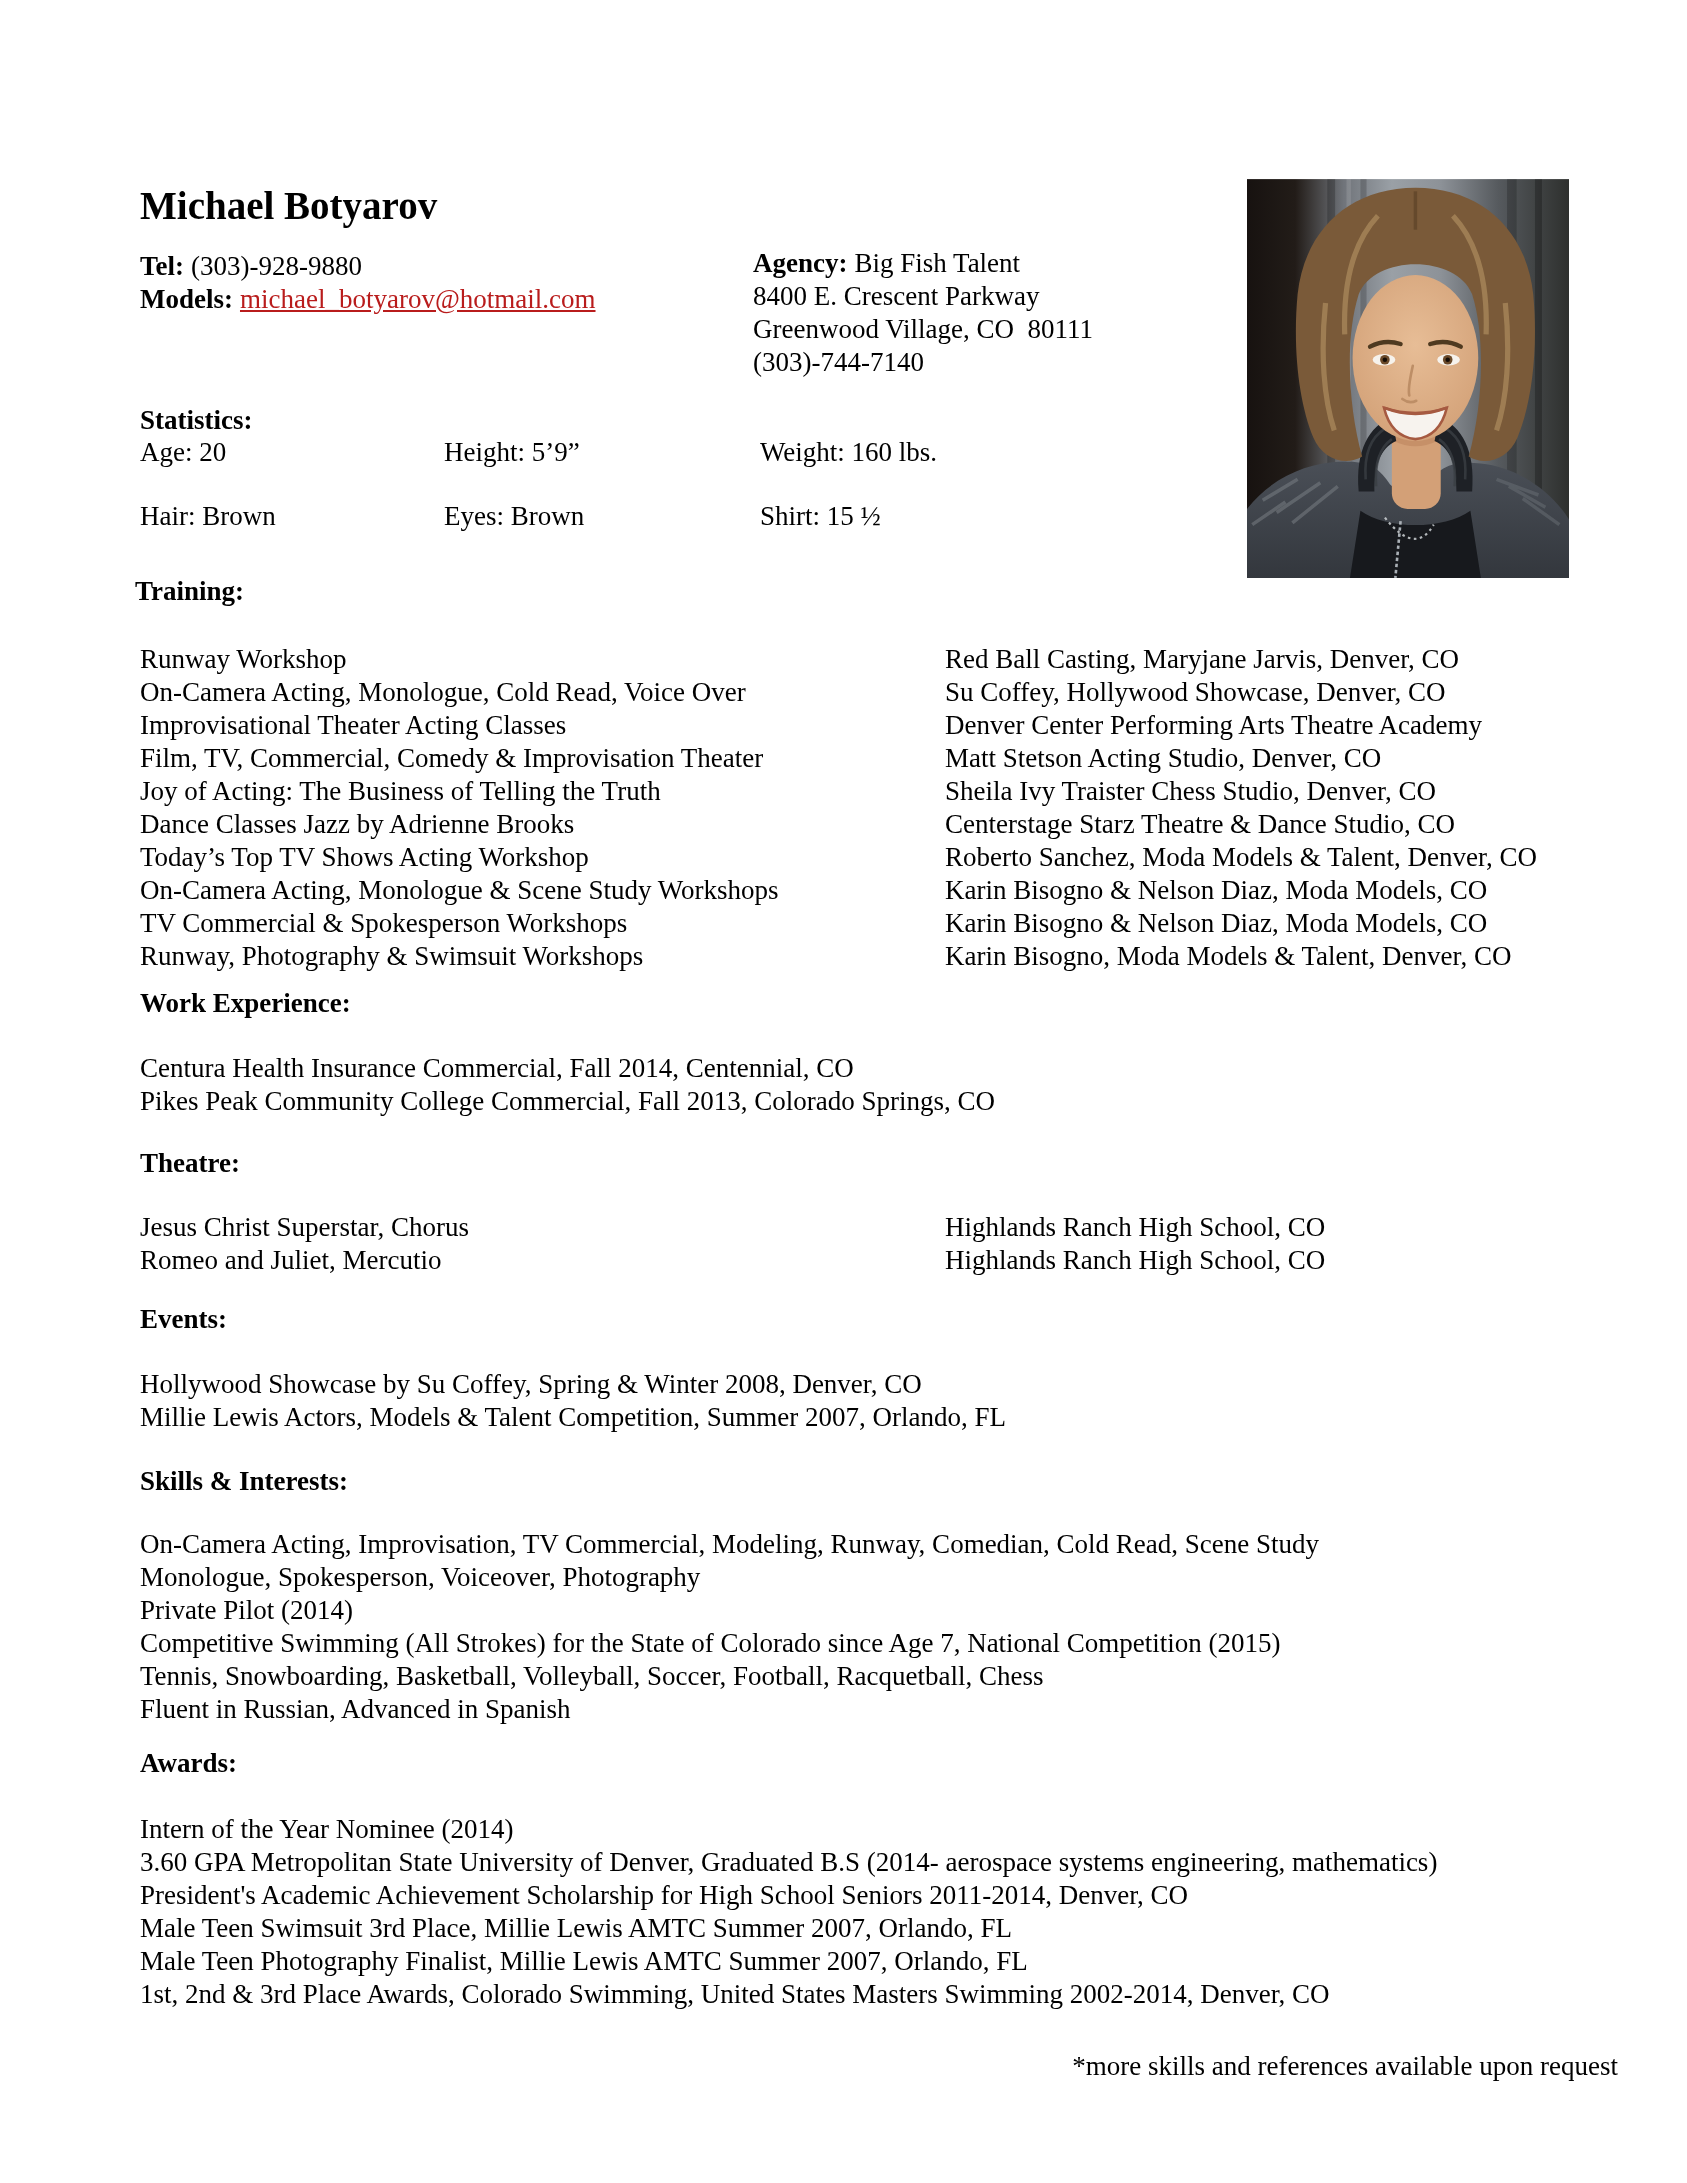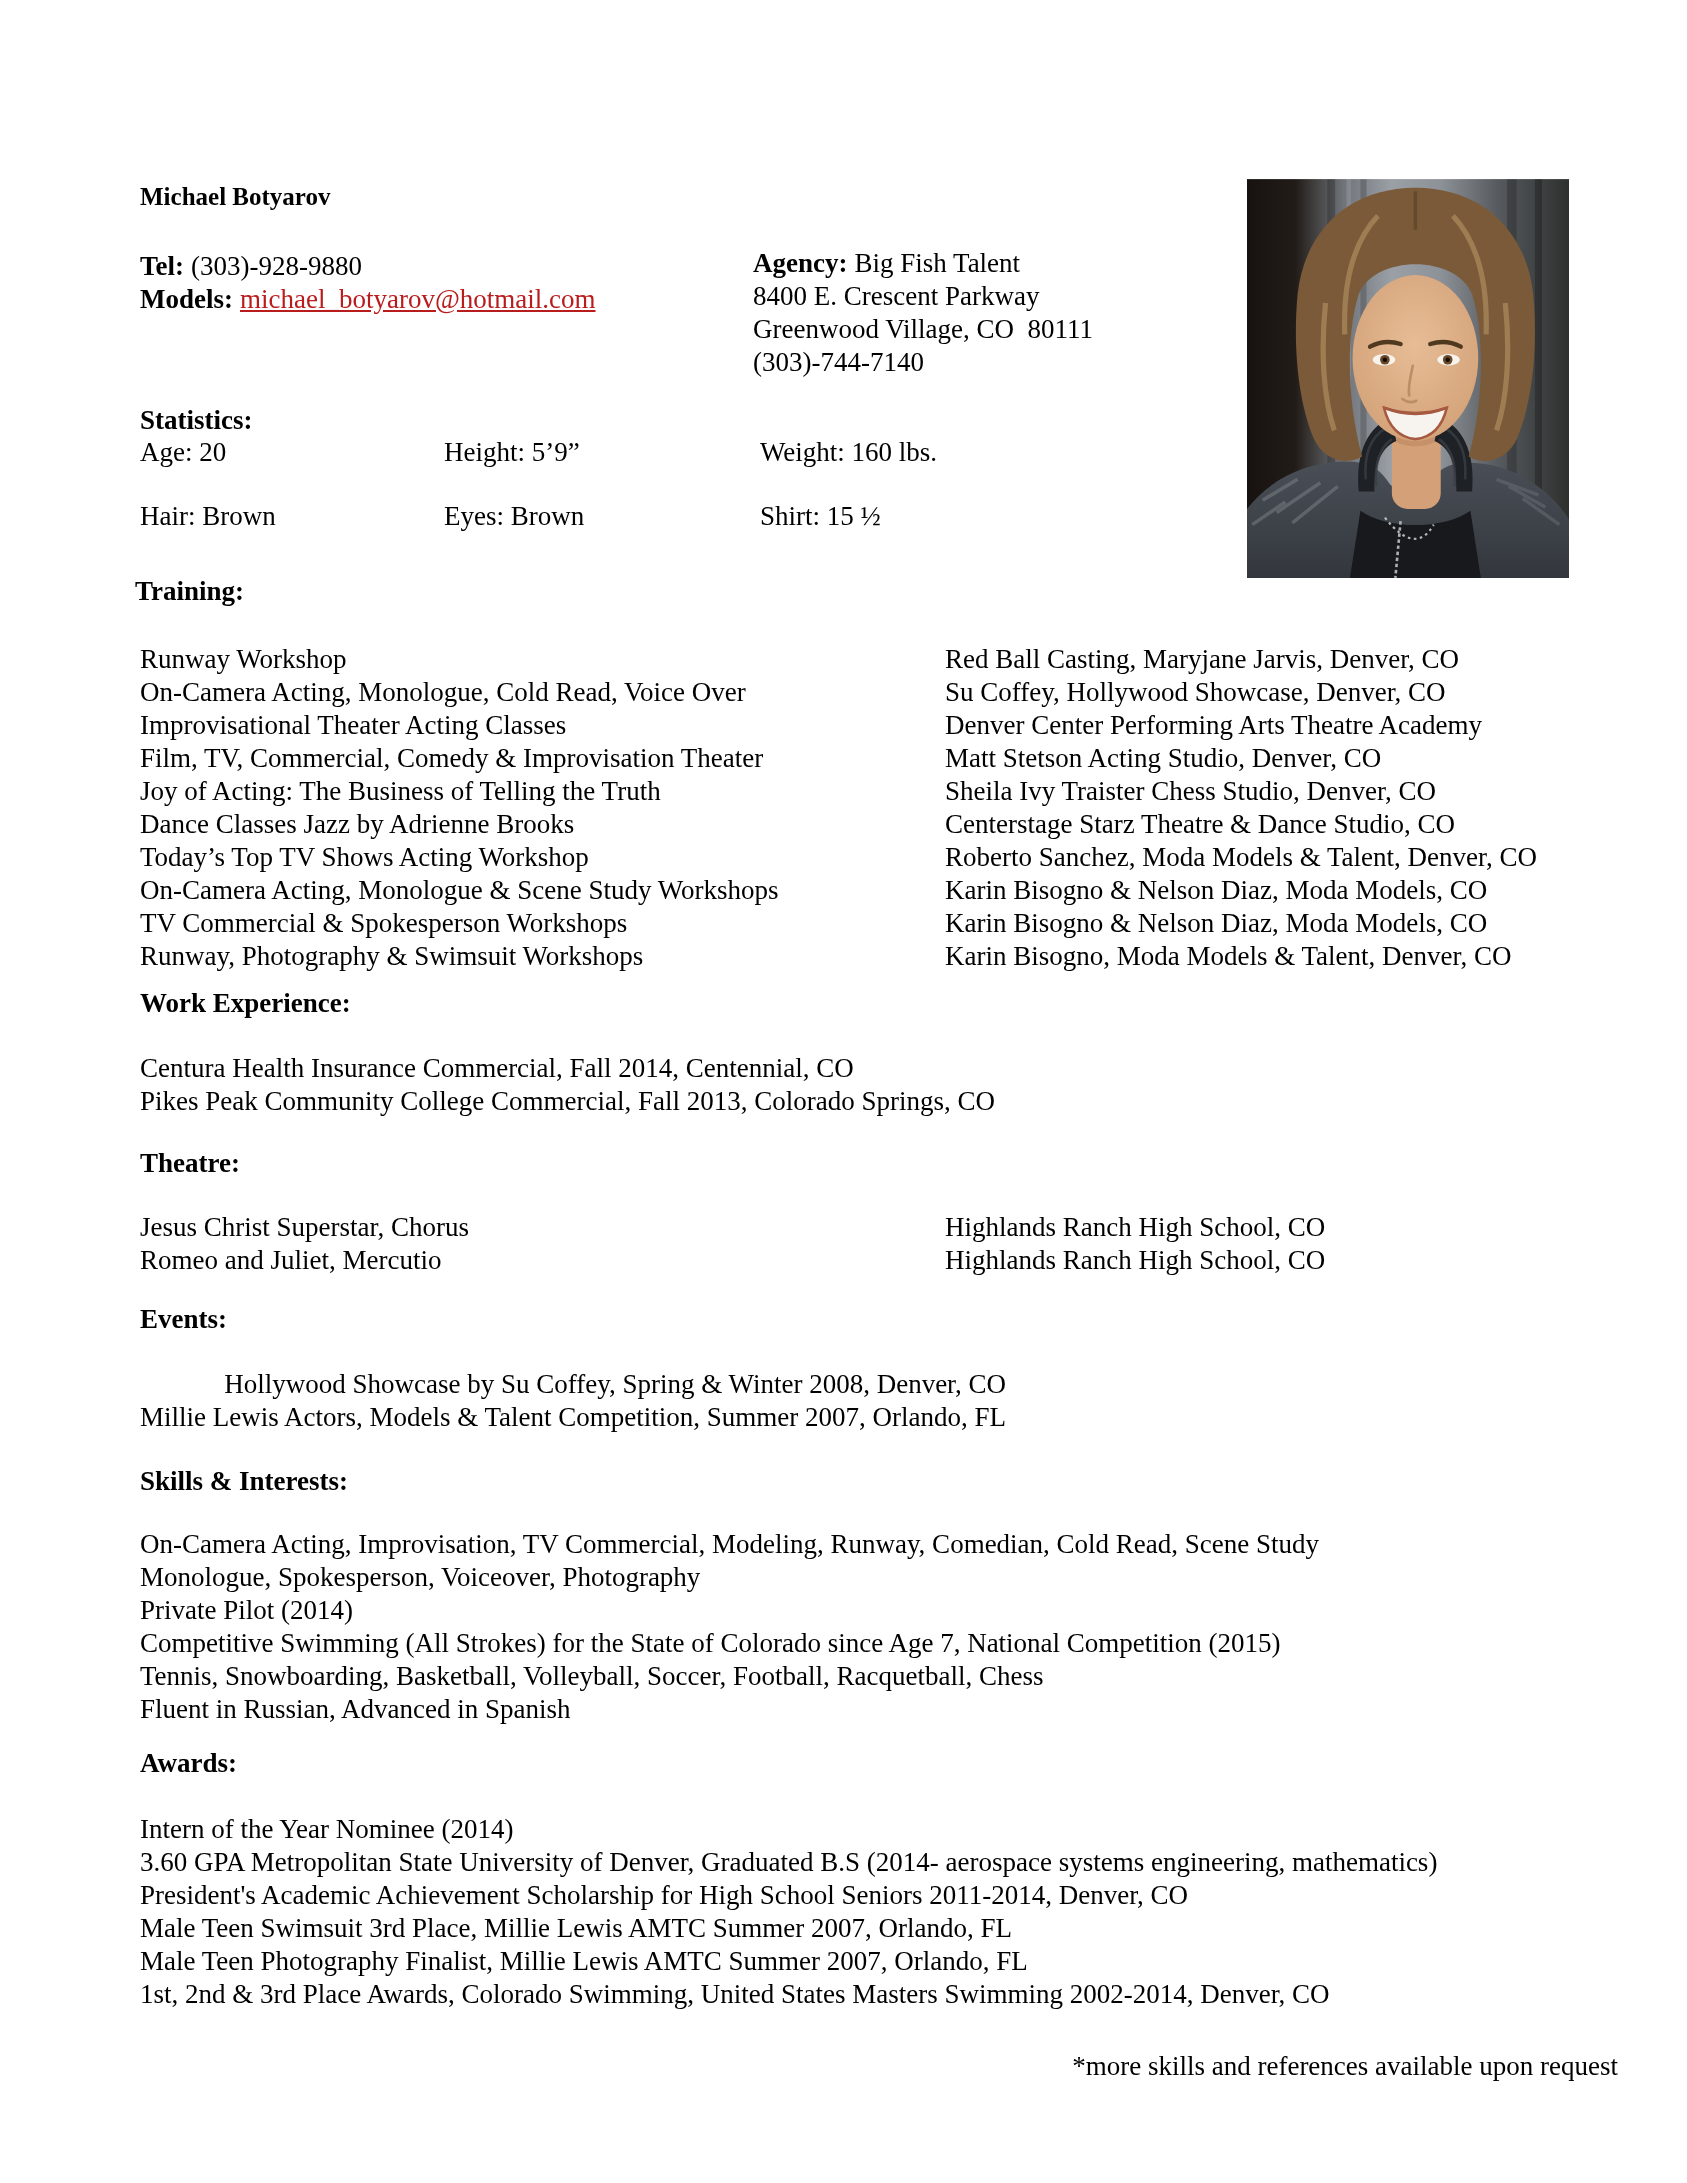--- a/index.html
+++ b/index.html
@@ -10,21 +10,21 @@
     background: #ffffff;
     font-family: "Liberation Serif", "DejaVu Serif", serif;
     font-size: 27px;
     color: #000000;
     overflow: hidden;
   }
   .abs { position: absolute; }
   .line { white-space: nowrap; }
   .block { line-height: 33px; }
   .name {
-    font-size: 25px;
+    font-size: 39px;
     font-weight: bold;
     white-space: nowrap;
   }
   .heading { font-weight: bold; white-space: nowrap; }
   .label { font-weight: bold; margin-right: 7px; }
   a.email-link { color: #b91c1c; text-decoration: underline; }
   .cell { position: absolute; white-space: nowrap; }
   .footer-note { white-space: nowrap; }
   .photo-frame { overflow: hidden; }
 </style>
@@ -164,21 +164,21 @@
   <div class="abs block" style="left:140px; top:1211px;">
     <div class="line">Jesus Christ Superstar, Chorus</div>
     <div class="line">Romeo and Juliet, Mercutio</div>
   </div>
   <div class="abs block" style="left:945px; top:1211px;">
     <div class="line">Highlands Ranch High School, CO</div>
     <div class="line">Highlands Ranch High School, CO</div>
   </div>
 
   <div class="abs heading" style="left:140px; top:1304px;">Events:</div>
-  <div class="abs block" style="left:140px; top:1368px;text-align:right;">
+  <div class="abs block" style="left:140px; top:1368px;">
     <div class="line">Hollywood Showcase by Su Coffey, Spring &amp; Winter 2008, Denver, CO</div>
     <div class="line">Millie Lewis Actors, Models &amp; Talent Competition, Summer 2007, Orlando, FL</div>
   </div>
 
   <div class="abs heading" style="left:140px; top:1466px;">Skills &amp; Interests:</div>
   <div class="abs block" style="left:140px; top:1528px; line-height:33px;">
     <div class="line">On-Camera Acting, Improvisation, TV Commercial, Modeling, Runway, Comedian, Cold Read, Scene Study</div>
     <div class="line">Monologue, Spokesperson, Voiceover, Photography</div>
     <div class="line">Private Pilot (2014)</div>
     <div class="line">Competitive Swimming (All Strokes) for the State of Colorado since Age 7, National Competition (2015)</div>

